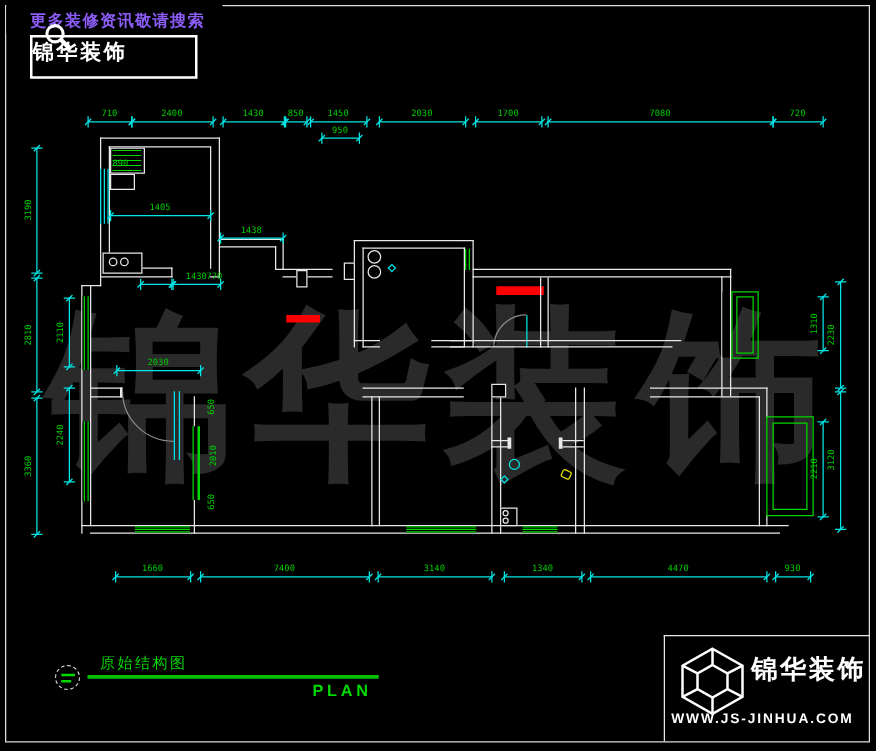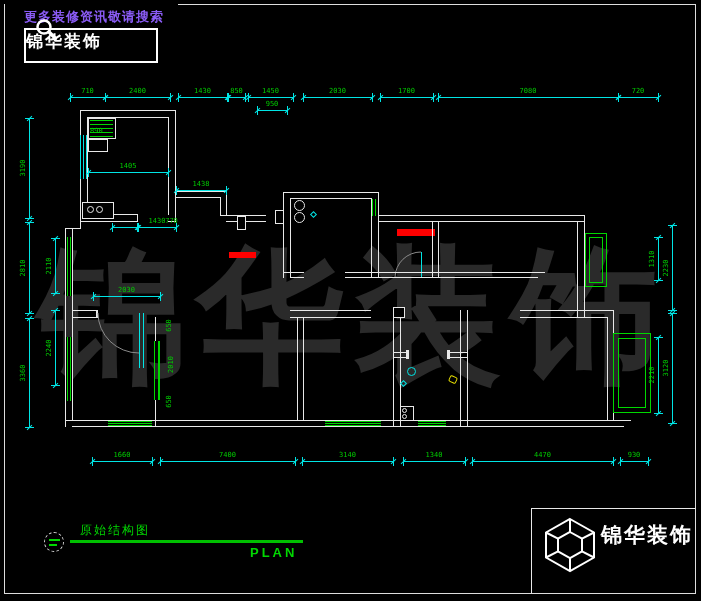--- a/index.html
+++ b/index.html
@@ -416,14 +416,15 @@
         <polygon points="29,16 41,22.7 41,35.3 29,42 17,35.3 17,22.7"></polygon>
         <line x1="29" y1="3" x2="29" y2="16"></line>
         <line x1="53" y1="16.5" x2="41" y2="22.7"></line>
         <line x1="5" y1="16.5" x2="17" y2="22.7"></line>
         <line x1="29" y1="55" x2="29" y2="42"></line>
         <line x1="53" y1="41.5" x2="41" y2="35.3"></line>
         <line x1="5" y1="41.5" x2="17" y2="35.3"></line>
       </g>
     </svg>
     <div class="tb-brand1">锦华装饰</div>
+    <div class="tb-web">WWW.JS-JINHUA.COM</div>
   </div>
 </div>
 
 </body></html>

